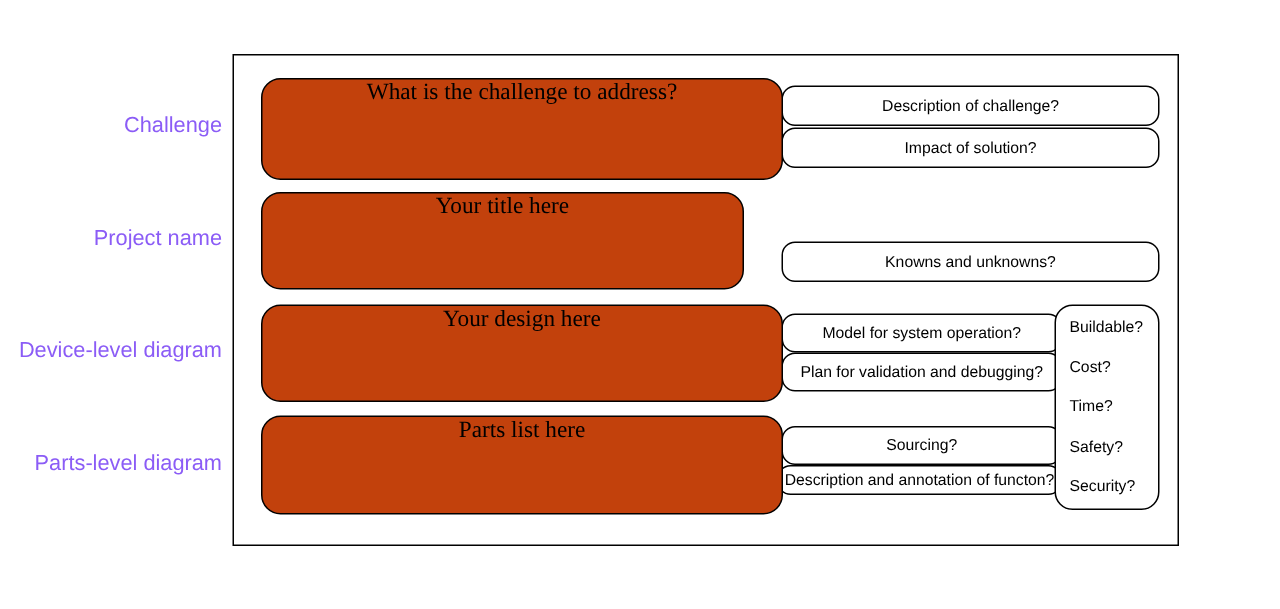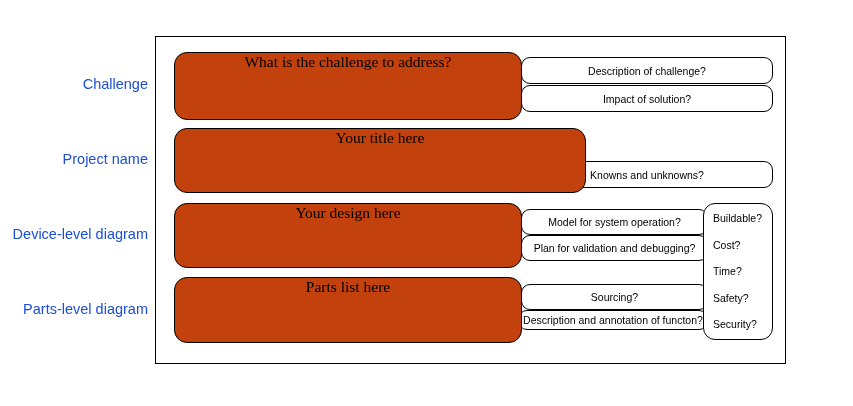--- a/index.html
+++ b/index.html
@@ -36,21 +36,21 @@
   }
 
   
   .row-label {
     position: absolute;
     right: 0;
     width: 145px;
     text-align: right;
     font-size: 14.5px;
     line-height: 1.1;
-    color: #1d4ed8;
+    color: #8b5cf6;
     white-space: nowrap;
   }
   .label-col {
     position: absolute;
     left: 0;
     top: 0;
     width: 148px;
     height: 406px;
   }
 
@@ -131,21 +131,21 @@
   <div class="main-box" style="left:174px; top:52px; width:348px; height:68px;">
     <span class="main-text">What is the challenge to address?</span>
   </div>
   <div class="sub-box" style="left:521px; top:57px; width:252px; height:27px;">
     <span class="sub-text">Description of challenge?</span>
   </div>
   <div class="sub-box" style="left:521px; top:85px; width:252px; height:27px;">
     <span class="sub-text">Impact of solution?</span>
   </div>
 
-  <div class="main-box" style="left:174px; top:128px; width:412px; height:65px;">
+  <div class="main-box" style="left:174px; top:128px; width:322px; height:65px;">
     <span class="main-text">Your title here</span>
   </div>
   <div class="sub-box" style="left:521px; top:161px; width:252px; height:27px;">
     <span class="sub-text">Knowns and unknowns?</span>
   </div>
 
   <div class="main-box" style="left:174px; top:203px; width:348px; height:65px;">
     <span class="main-text">Your design here</span>
   </div>
   <div class="sub-box" style="left:521px; top:209px; width:187px; height:26px;">

